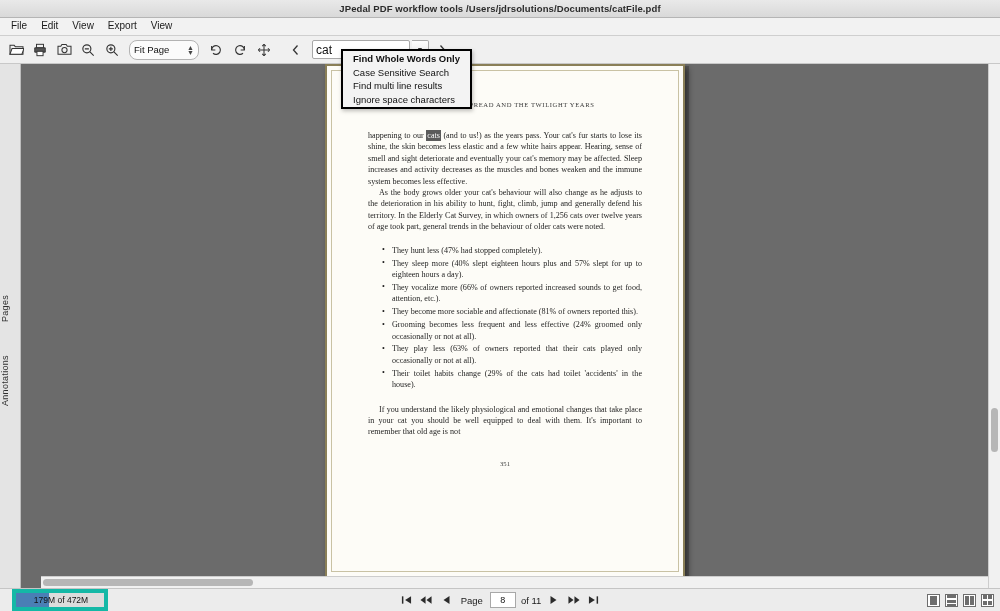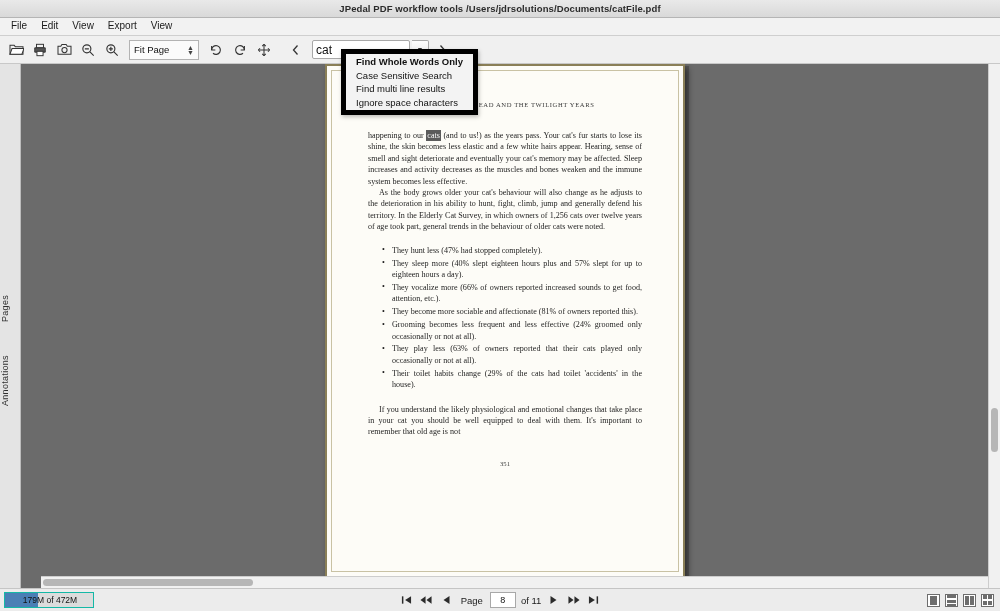--- a/index.html
+++ b/index.html
@@ -81,21 +81,21 @@
     color: #3a3a3a;
   }
   .tbtn svg { display: block; }
   .tsep { width: 6px; }
 
   .fitselect {
     height: 18px;
     min-width: 60px;
     background: #fbfbfb;
     border: 1px solid #b3b3b3;
-    border-radius: 0;
+    border-radius: 8px;
     font-size: 9.5px;
     color: #111;
     display: flex;
     align-items: center;
     padding: 0 4px;
     justify-content: space-between;
     margin-left: 4px;
     margin-right: 4px;
     gap: 8px;
   }
@@ -134,21 +134,21 @@
     border-radius: 0 2px 2px 0;
   }
 
   
   .dropdown {
     position: absolute;
     left: 341px;
     top: 49px;
     width: 127px;
     background: #f3f3f3;
-    border: 5px solid #000000;
+    border: 2px solid #000000;
     box-shadow: 1px 2px 4px rgba(0,0,0,0.25);
     z-index: 40;
     padding: 1px 0;
   }
   .dd-item {
     font-size: 9.5px;
     color: #111;
     padding: 1px 6px 1px 10px;
     line-height: 11.5px;
     cursor: default;
@@ -338,22 +338,22 @@
     left: 0;
     top: 0;
     height: 22px;
     display: flex;
     align-items: center;
   }
   .mem-track {
     width: 88px;
     height: 14px;
     background: #dcdcdc;
-    border: 1px solid #14b8a6;
-    margin-left: 4px;
+    border: 4px solid #14b8a6;
+    margin-left: 12px;
     position: relative;
     overflow: hidden;
   }
   .mem-fill {
     position: absolute;
     left: 0; top: 0; bottom: 0;
     width: 34%;
     background: #4a7fb5;
   }
   .mem-label {

